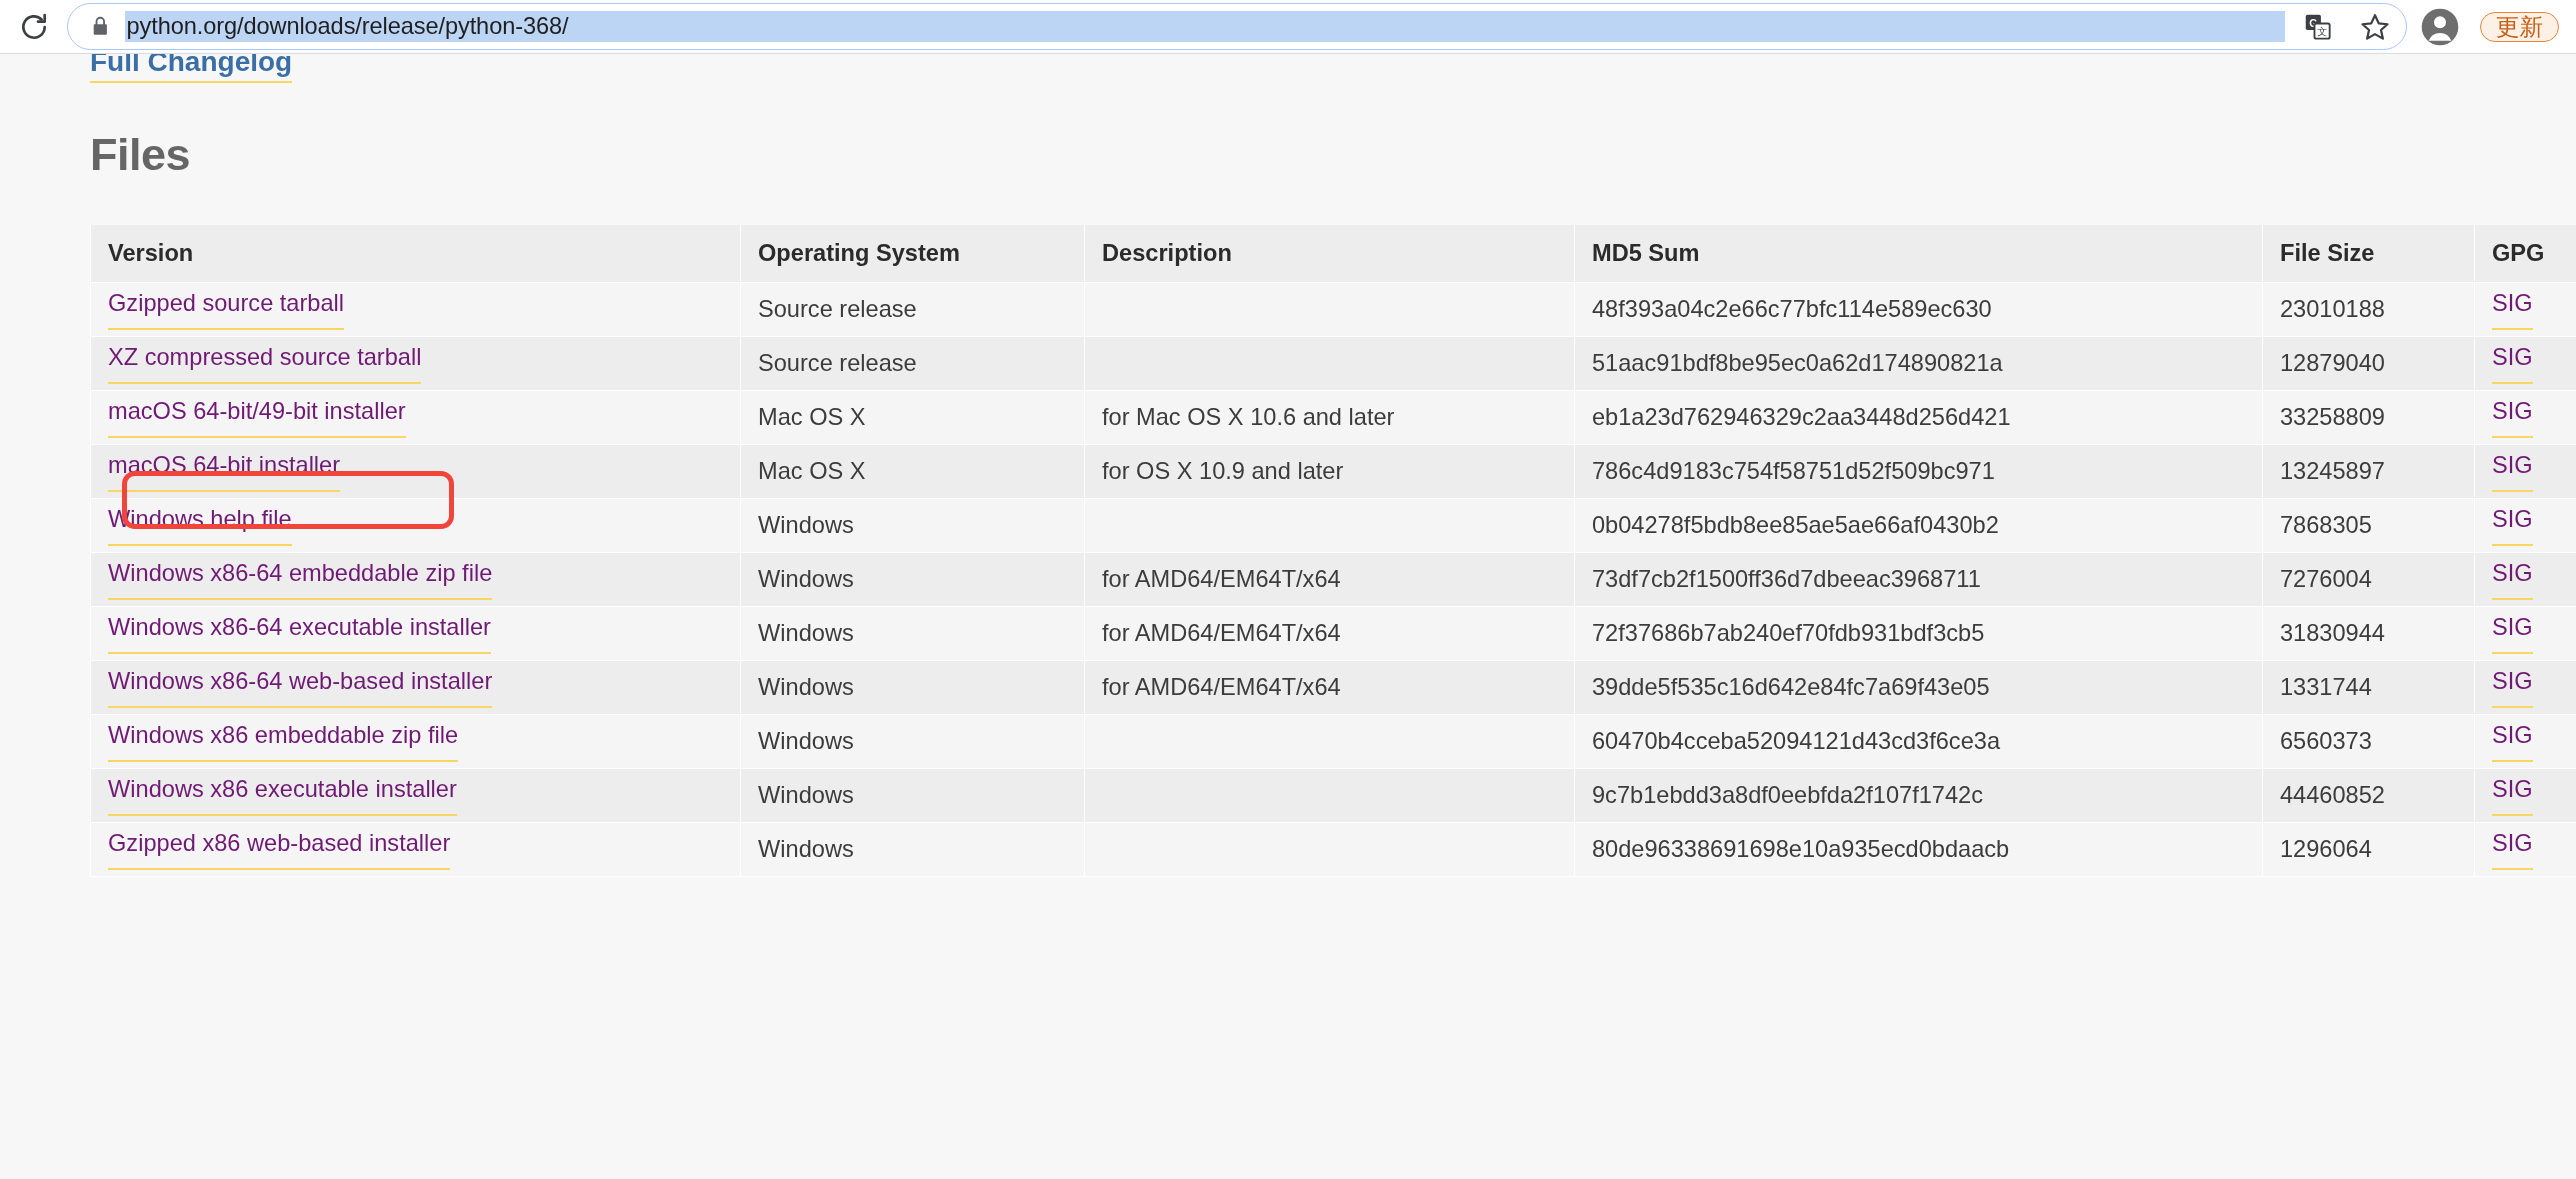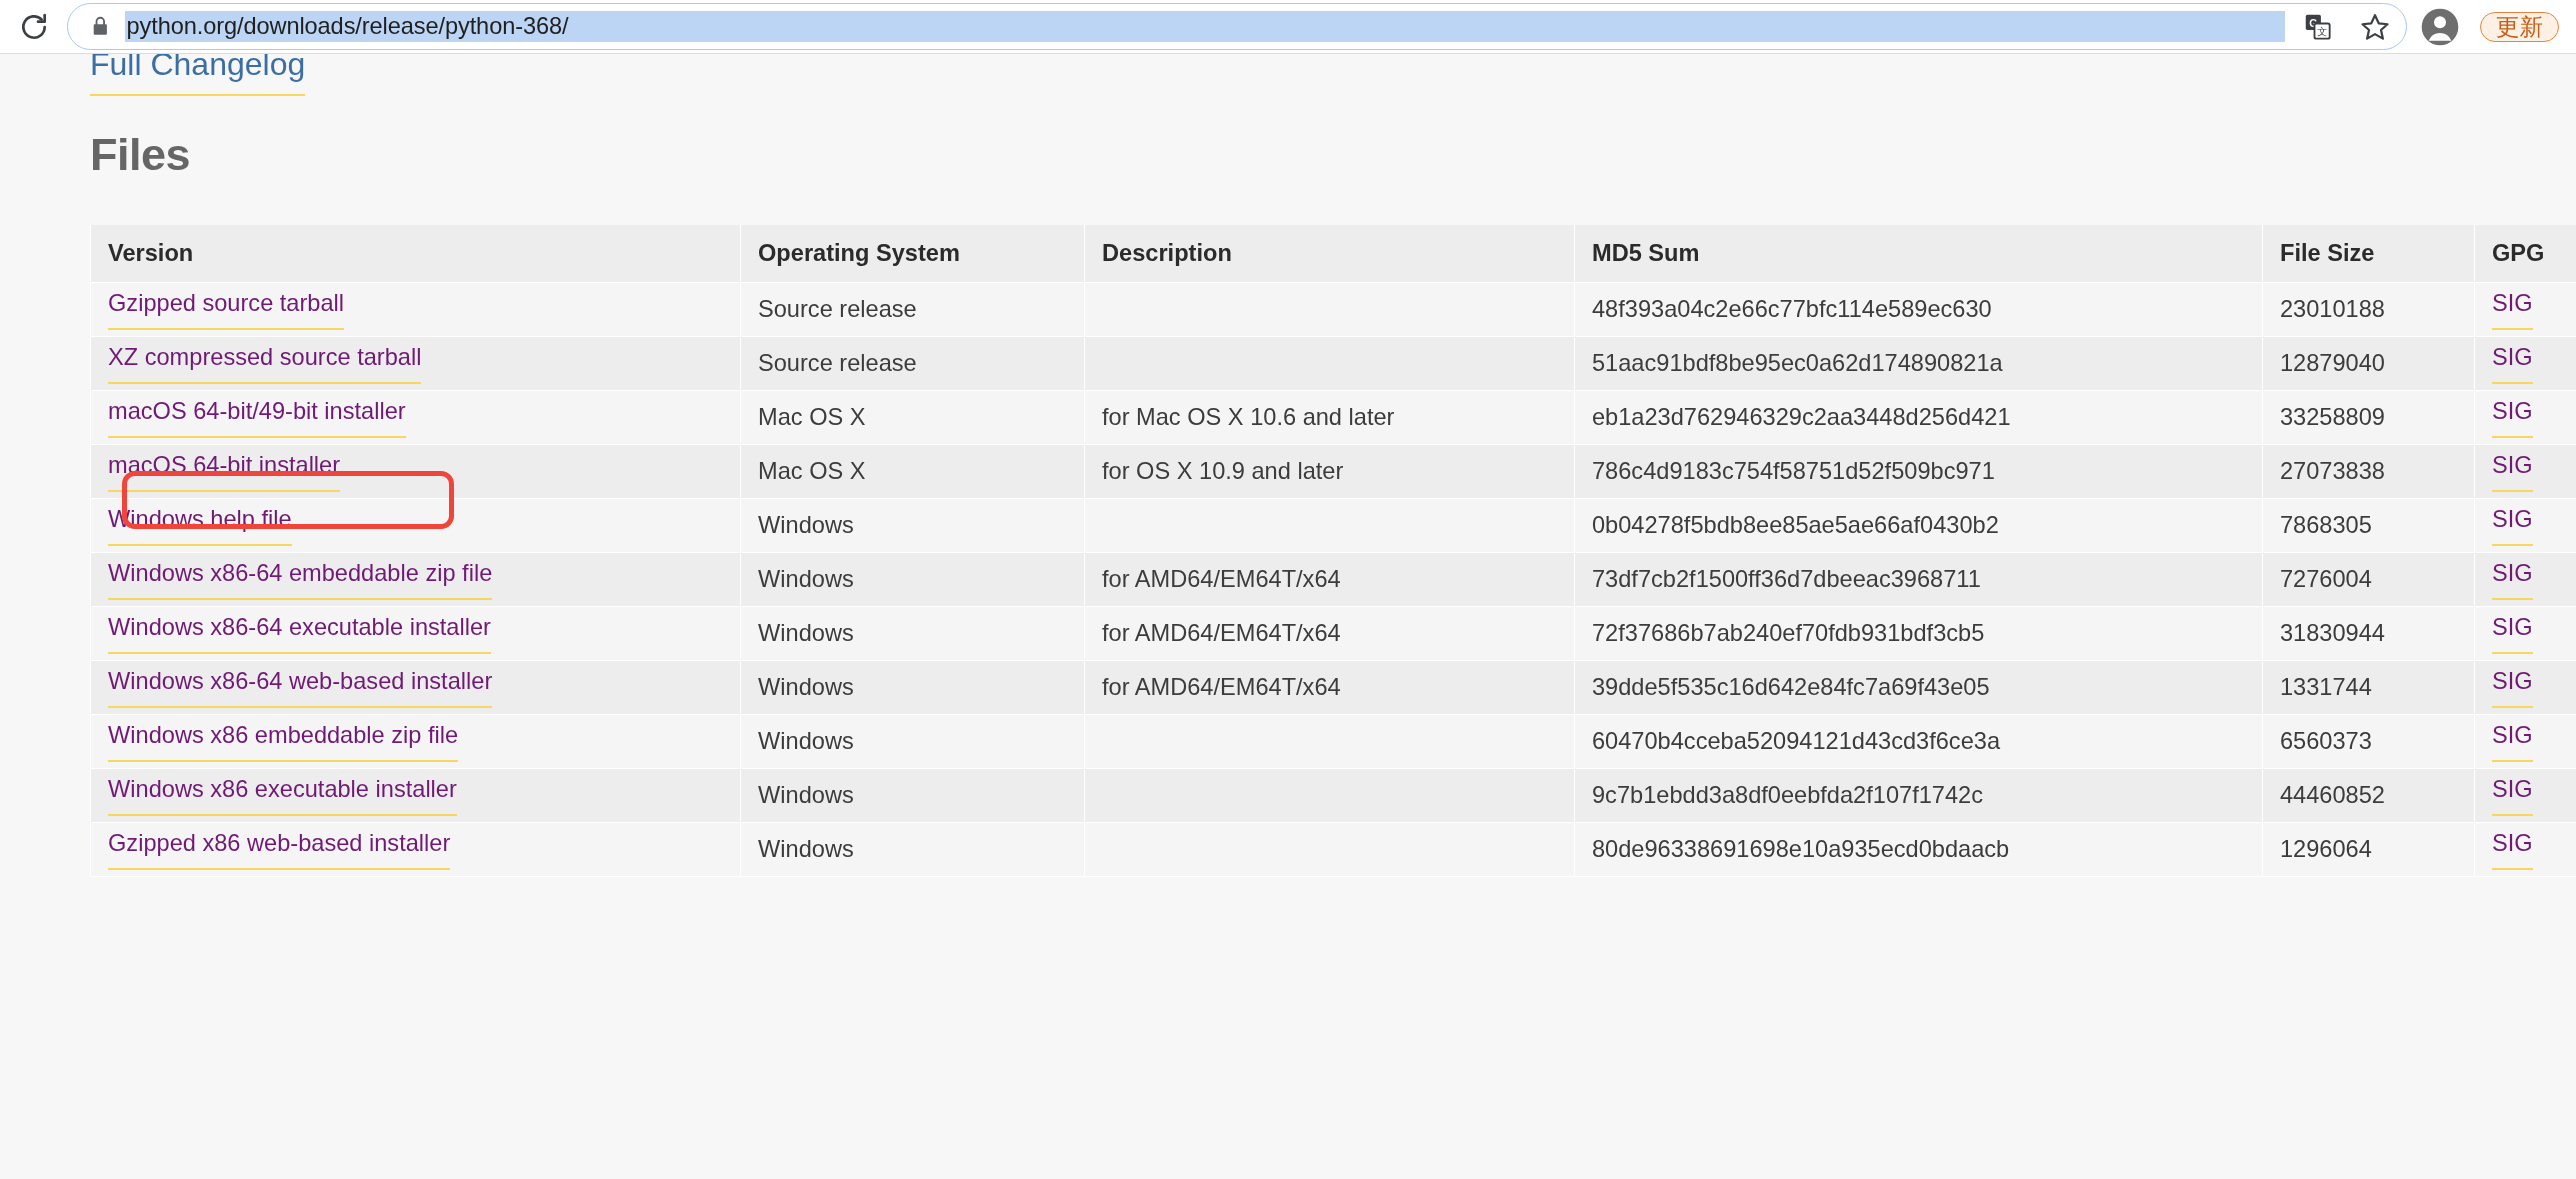--- a/index.html
+++ b/index.html
@@ -78,25 +78,26 @@
     height: calc(1180px - 54px);
     background: #f7f7f7;
     overflow: hidden;
   }
   .page-inner { position: relative; padding: 0 0 0 90px; }
 
   .changelog-link {
     position: absolute;
     left: 90px;
     top: -7.5px;
-    font-size: 32px;
+    font-size: 28px;
     color: #3a6ea5;
     border-bottom: 2.8px solid #f7d762;
-    padding-bottom: 11px;
+    padding-bottom: 3px;
     cursor: pointer;
+    font-weight: bold;
   }
 
   .files-heading {
     position: absolute;
     left: 90px;
     top: 75px;
     font-size: 45px;
     font-weight: bold;
     color: #666666;
     letter-spacing: -0.5px;
@@ -262,21 +263,21 @@
             <td>for Mac OS X 10.6 and later</td>
             <td>eb1a23d762946329c2aa3448d256d421</td>
             <td>33258809</td>
             <td><span class="tbl-link">SIG</span></td>
           </tr>
           <tr>
             <td><span class="tbl-link">macOS 64-bit installer</span></td>
             <td>Mac OS X</td>
             <td>for OS X 10.9 and later</td>
             <td>786c4d9183c754f58751d52f509bc971</td>
-            <td>27073838</td>
+            <td>13245897</td>
             <td><span class="tbl-link">SIG</span></td>
           </tr>
           <tr>
             <td><span class="tbl-link">Windows help file</span></td>
             <td>Windows</td>
             <td></td>
             <td>0b04278f5bdb8ee85ae5ae66af0430b2</td>
             <td>7868305</td>
             <td><span class="tbl-link">SIG</span></td>
           </tr>

